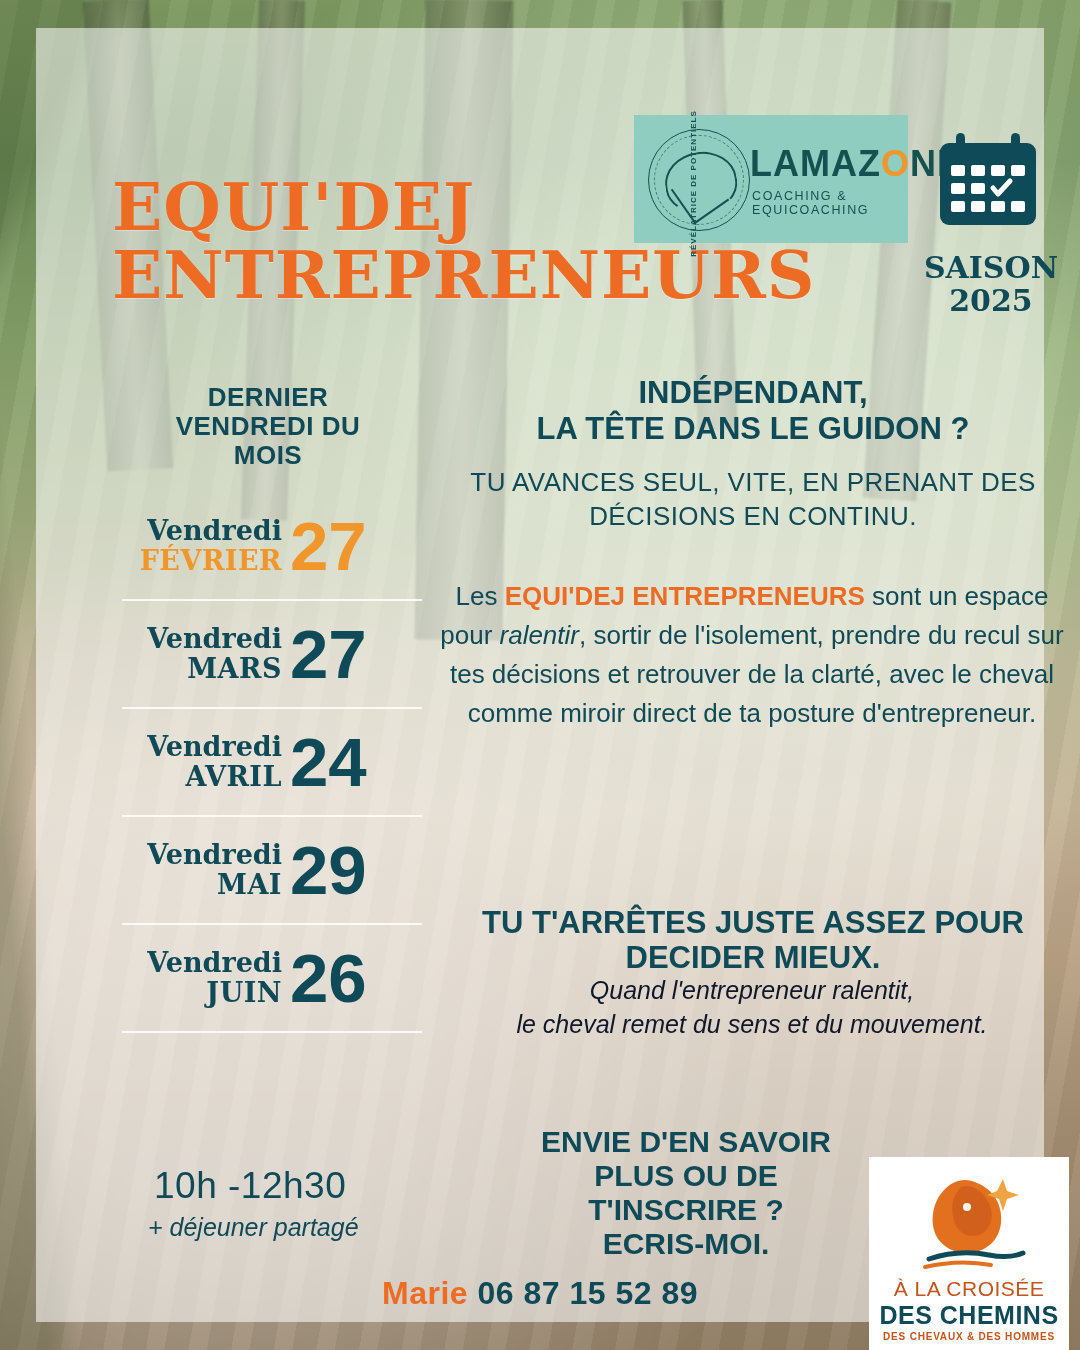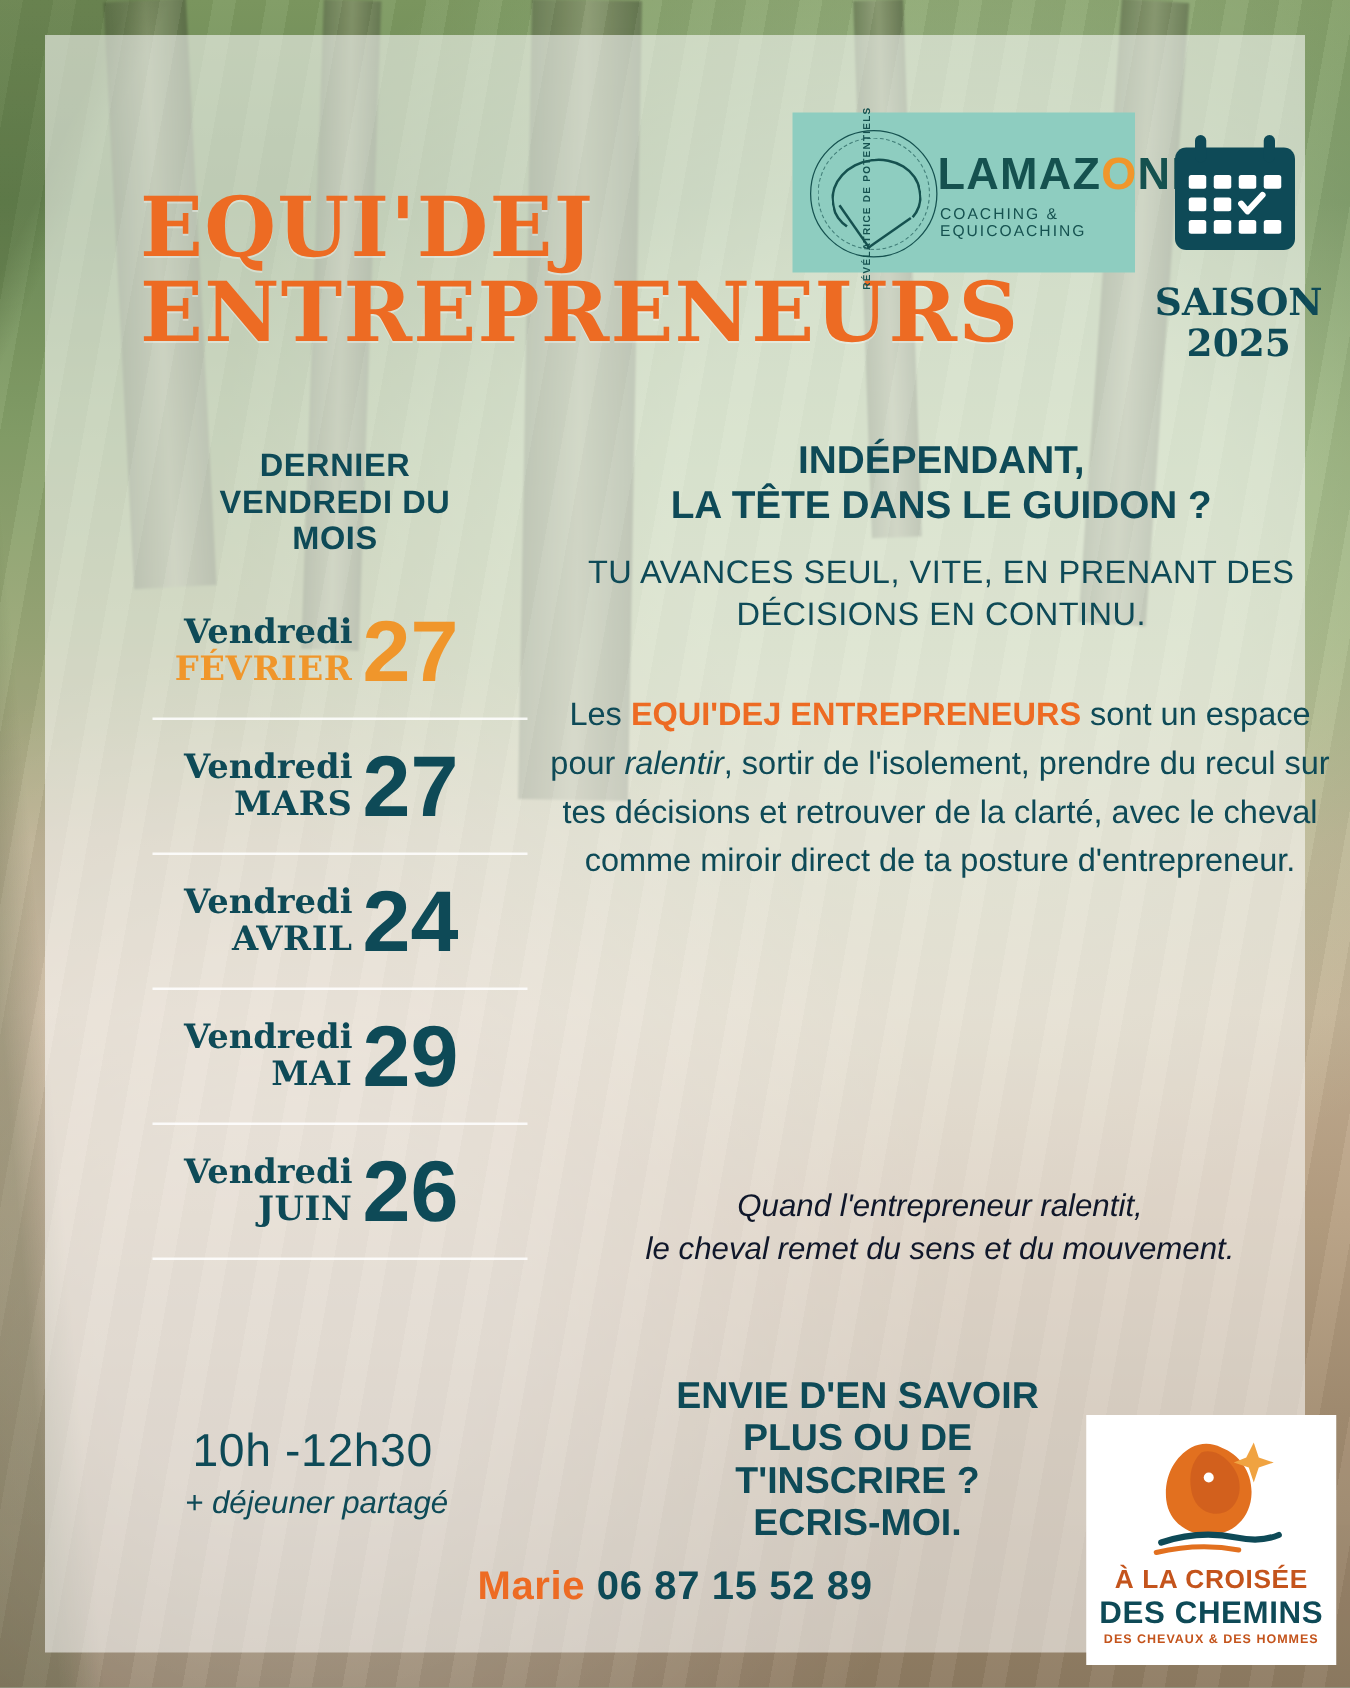--- a/index.html
+++ b/index.html
@@ -40,21 +40,21 @@
   .t2{left:250px;top:0;width:46px;height:520px;transform:rotate(2deg);}
   .t3{left:420px;top:0;width:88px;height:640px;transform:rotate(1deg);}
   .t4{left:690px;top:0;width:40px;height:430px;transform:rotate(-2deg);}
   .t5{left:880px;top:0;width:54px;height:500px;transform:rotate(4deg);}
 
   
   .panel{
     position:absolute;left:36px;top:28px;width:1008px;height:1294px;
     background:rgba(255,255,255,0.56);
   }
-  .panel-inner{position:absolute;inset:0;}
+  .panel-inner{position:absolute;inset:0;margin-top:25px;}
 
   
   .title{
     position:absolute;left:76px;top:120px;
     color:#ED6B23;
     font-family:"DejaVu Serif", serif;
     font-weight:bold;
     font-size:66px;
     line-height:68px;
     letter-spacing:1px;
@@ -175,21 +175,21 @@
   }
   .logo-croisee{
     position:absolute;left:833px;top:1104px;width:200px;height:200px;
     background:#ffffff;
   }
   .horse{
     position:absolute;left:50%;top:16px;transform:translateX(-50%);
   }
   .croisee-t1{
     position:absolute;left:0;right:0;top:120px;text-align:center;
-    color:#C4541C;font-size:21px;font-weight:bold;letter-spacing:.5px;
+    color:#C4541C;font-size:21px;font-weight:normal;letter-spacing:.5px;
   }
   .croisee-t2{
     position:absolute;left:0;right:0;top:144px;text-align:center;
     color:#0e4a57;font-size:25px;font-weight:bold;letter-spacing:.5px;
   }
   .croisee-t3{
     position:absolute;left:0;right:0;top:174px;text-align:center;
     color:#C4541C;font-size:10px;font-weight:bold;letter-spacing:.8px;
   }
 
@@ -317,20 +317,24 @@
   </div>
   <div class="r-sub">
     <div>TU AVANCES SEUL, VITE, EN PRENANT DES</div>
     <div>DÉCISIONS EN CONTINU.</div>
   </div>
 
   <div class="r-body">
     <span>Les </span><b>EQUI'DEJ ENTREPRENEURS</b><span> sont un espace pour </span><i>ralentir</i><span>, sortir de l'isolement, prendre du recul sur tes décisions et retrouver de la clarté, avec le cheval comme miroir direct de ta posture d'entrepreneur.</span>
   </div>
 
+  <div class="r-head2">
+    <div>TU T'ARRÊTES JUSTE ASSEZ POUR</div>
+    <div>DECIDER MIEUX.</div>
+  </div>
   <div class="r-quote">
     <div>Quand l'entrepreneur ralentit,</div>
     <div>le cheval remet du sens et du mouvement.</div>
   </div>
 
   <div class="cta">
     <div>ENVIE D'EN SAVOIR</div>
     <div>PLUS OU DE</div>
     <div>T'INSCRIRE ?</div>
     <div>ECRIS-MOI.</div>

